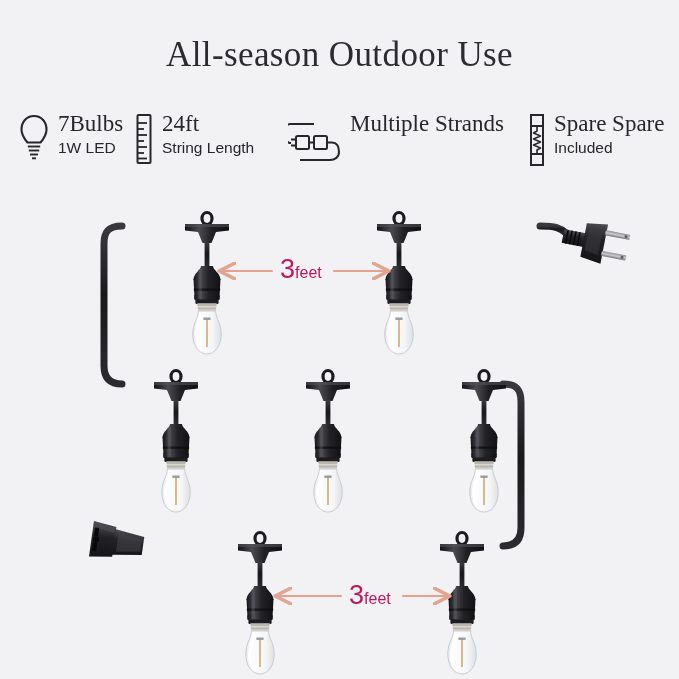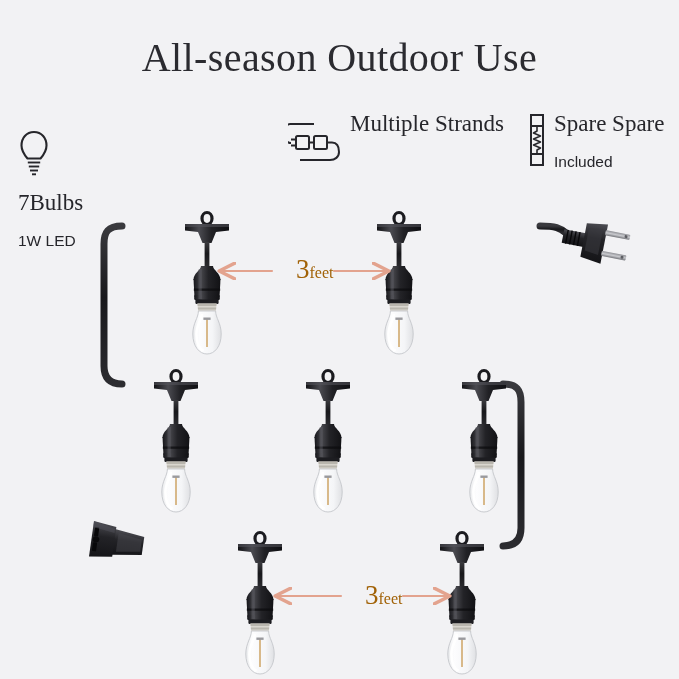--- a/index.html
+++ b/index.html
@@ -22,21 +22,21 @@
   }
 
   
   #title {
     position: absolute;
     top: 36px;
     left: 0;
     width: 679px;
     text-align: center;
     font-family: "Liberation Serif", "DejaVu Serif", serif;
-    font-size: 40px;
+    font-size: 35px;
     font-weight: 400;
     letter-spacing: 0.4px;
     color: #2b2b30;
     line-height: 1.1;
   }
 
   
   #features {
     position: absolute;
     top: 110px;
@@ -67,47 +67,46 @@
     color: #26262b;
     line-height: 1.05;
     white-space: nowrap;
   }
   .feature .fsub {
     font-family: "Liberation Sans", sans-serif;
     font-size: 15.5px;
     font-weight: 400;
     color: #26262b;
     line-height: 1.25;
-    margin-top: 16px;
+    margin-top: 2px;
     white-space: nowrap;
   }
 
-  #feat-bulbs   { left: 18px;  top: 18px; flex-direction: column; }
+  #feat-bulbs   { left: 18px;  top: 2px; }
   #feat-length  { left: 134px; top: 2px; }
   #feat-strands { left: 288px; top: 2px; text-align: right; }
   #feat-fuse    { left: 528px; top: 2px; }
 
   
   #diagram {
     position: absolute;
     top: 0;
     left: 0;
     width: 679px;
     height: 679px;
     pointer-events: none;
   }
 
   
   .dimlabel {
     position: absolute;
-    font-family: Liberation Serif, serif;
-    color: #a16207;
+    font-family: Liberation Sans, sans-serif;
+    color: #be185d;
     white-space: nowrap;
     line-height: 1;
-    margin-left: 16px;
   }
   .dimlabel .num {
     font-size: 27px;
     letter-spacing: 0px;
   }
   .dimlabel .unit {
     font-size: 16px;
   }
   #dim-top    { left: 280px; top: 256px; }
   #dim-bottom { left: 349px; top: 582px; }
@@ -130,20 +129,38 @@
           <line x1="12.0" y1="41.5" x2="20.0" y2="41.5" stroke="#26262b" stroke-width="1.9"></line>
           <line x1="14.0" y1="45.3" x2="18.0" y2="45.3" stroke="#26262b" stroke-width="1.9"></line>
         </svg>
       </span>
       <span class="ftext">
         <span class="fmain">7Bulbs</span>
         <span class="fsub">1W LED</span>
       </span>
     </div>
 
+    <div class="feature" id="feat-length">
+      <span class="ficon">
+        <svg width="20" height="52" viewBox="0 0 20 52">
+          <rect x="3.5" y="2" width="13" height="48" rx="1" fill="none" stroke="#26262b" stroke-width="2"></rect>
+          <line x1="3.5" y1="10" x2="13" y2="10" stroke="#26262b" stroke-width="1.8"></line>
+          <line x1="3.5" y1="16" x2="10" y2="16" stroke="#26262b" stroke-width="1.8"></line>
+          <line x1="3.5" y1="22" x2="13" y2="22" stroke="#26262b" stroke-width="1.8"></line>
+          <line x1="3.5" y1="28" x2="10" y2="28" stroke="#26262b" stroke-width="1.8"></line>
+          <line x1="3.5" y1="34" x2="13" y2="34" stroke="#26262b" stroke-width="1.8"></line>
+          <line x1="3.5" y1="40" x2="10" y2="40" stroke="#26262b" stroke-width="1.8"></line>
+          <line x1="3.5" y1="45.5" x2="13" y2="45.5" stroke="#26262b" stroke-width="1.8"></line>
+        </svg>
+      </span>
+      <span class="ftext">
+        <span class="fmain">24ft</span>
+        <span class="fsub">String Length</span>
+      </span>
+    </div>
 
     <div class="feature" id="feat-strands">
       <span class="ficon">
         <svg width="54" height="50" viewBox="0 0 54 50" style="margin-top:4px">
 
           <path d="M2 7 L26 7" fill="none" stroke="#26262b" stroke-width="2"></path>
           <path d="M2 7 C-2 7 -3 12 -3 18 C-3 24 -1 26 3 26" fill="none" stroke="#26262b" stroke-width="2"></path>
 
           <rect x="8" y="19" width="13" height="13" rx="1.5" fill="none" stroke="#26262b" stroke-width="2"></rect>
           <line x1="3" y1="22.5" x2="8" y2="22.5" stroke="#26262b" stroke-width="2"></line>

